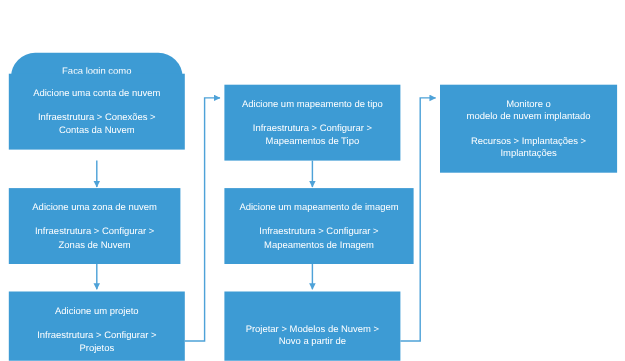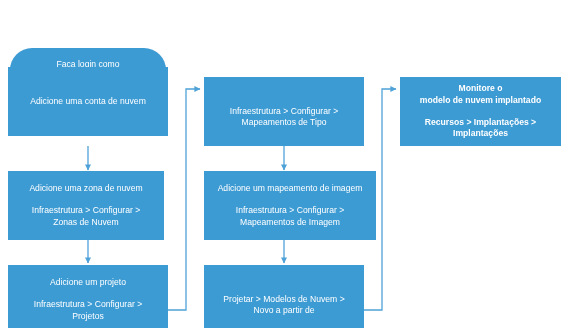--- a/index.html
+++ b/index.html
@@ -87,50 +87,53 @@
     <path d="M364,310 L382,310 L382,89 L396,89" stroke="#4ea2d8" stroke-width="1.3" fill="none" marker-end="url(#arrow)"></path>
   </svg>
 
   <div class="node stadium single" style="left:10px; top:8px; width:156px; height:44px;">
     <div class="title">Faça login como
 administrador de nuvem</div>
   </div>
 
   <div class="node" style="left:8px; top:67px; width:160px; height:69px;">
     <div class="title">Adicione uma conta de nuvem</div>
+    <div class="path">Infraestrutura &gt; Conexões &gt;
+Contas da Nuvem</div>
   </div>
 
   <div class="node" style="left:8px; top:171px; width:156px; height:69px;">
     <div class="title">Adicione uma zona de nuvem</div>
     <div class="path">Infraestrutura &gt; Configurar &gt;
 Zonas de Nuvem</div>
   </div>
 
   <div class="node" style="left:8px; top:265px; width:160px; height:69px;">
     <div class="title">Adicione um projeto</div>
     <div class="path">Infraestrutura &gt; Configurar &gt;
 Projetos</div>
   </div>
 
   <div class="node" style="left:204px; top:77px; width:160px; height:69px;">
+    <div class="title">Adicione um mapeamento de tipo</div>
     <div class="path">Infraestrutura &gt; Configurar &gt;
 Mapeamentos de Tipo</div>
   </div>
 
   <div class="node" style="left:204px; top:171px; width:172px; height:69px;">
     <div class="title">Adicione um mapeamento de imagem</div>
     <div class="path">Infraestrutura &gt; Configurar &gt;
 Mapeamentos de Imagem</div>
   </div>
 
   <div class="node" style="left:204px; top:265px; width:160px; height:69px;">
     <div class="path">Projetar &gt; Modelos de Nuvem &gt;
 Novo a partir de</div>
   </div>
 
-  <div class="node" style="left:400px; top:77px; width:161px; height:69px;font-weight:bold;">
+  <div class="node" style="left:400px; top:77px; width:161px; height:80px;">
     <div class="title">Monitore o
 modelo de nuvem implantado</div>
     <div class="path">Recursos &gt; Implantações &gt;
 Implantações</div>
   </div>
 
 </div>
 
 </body></html>

